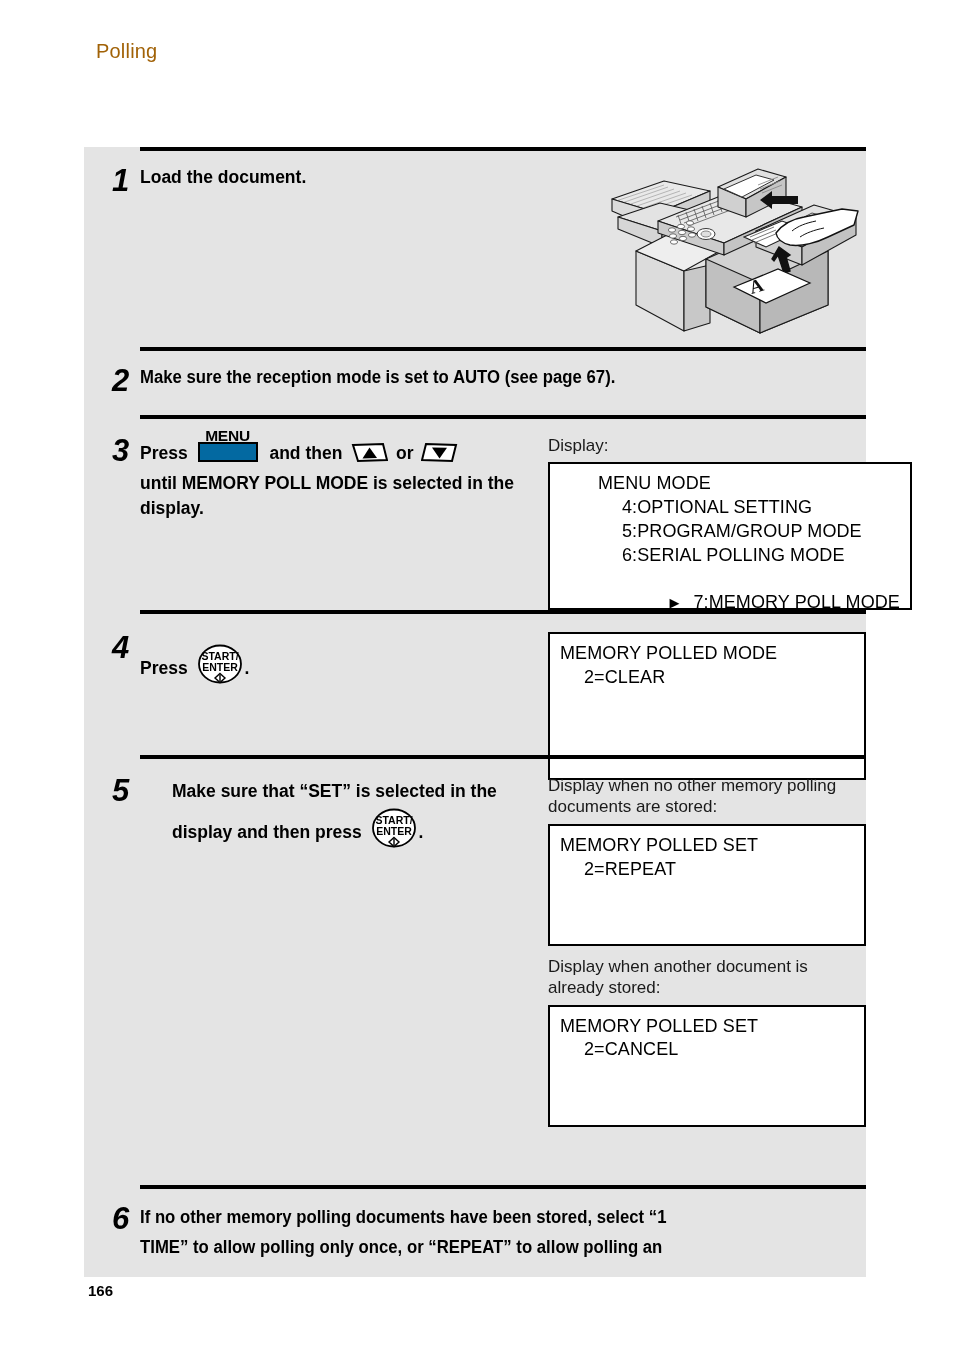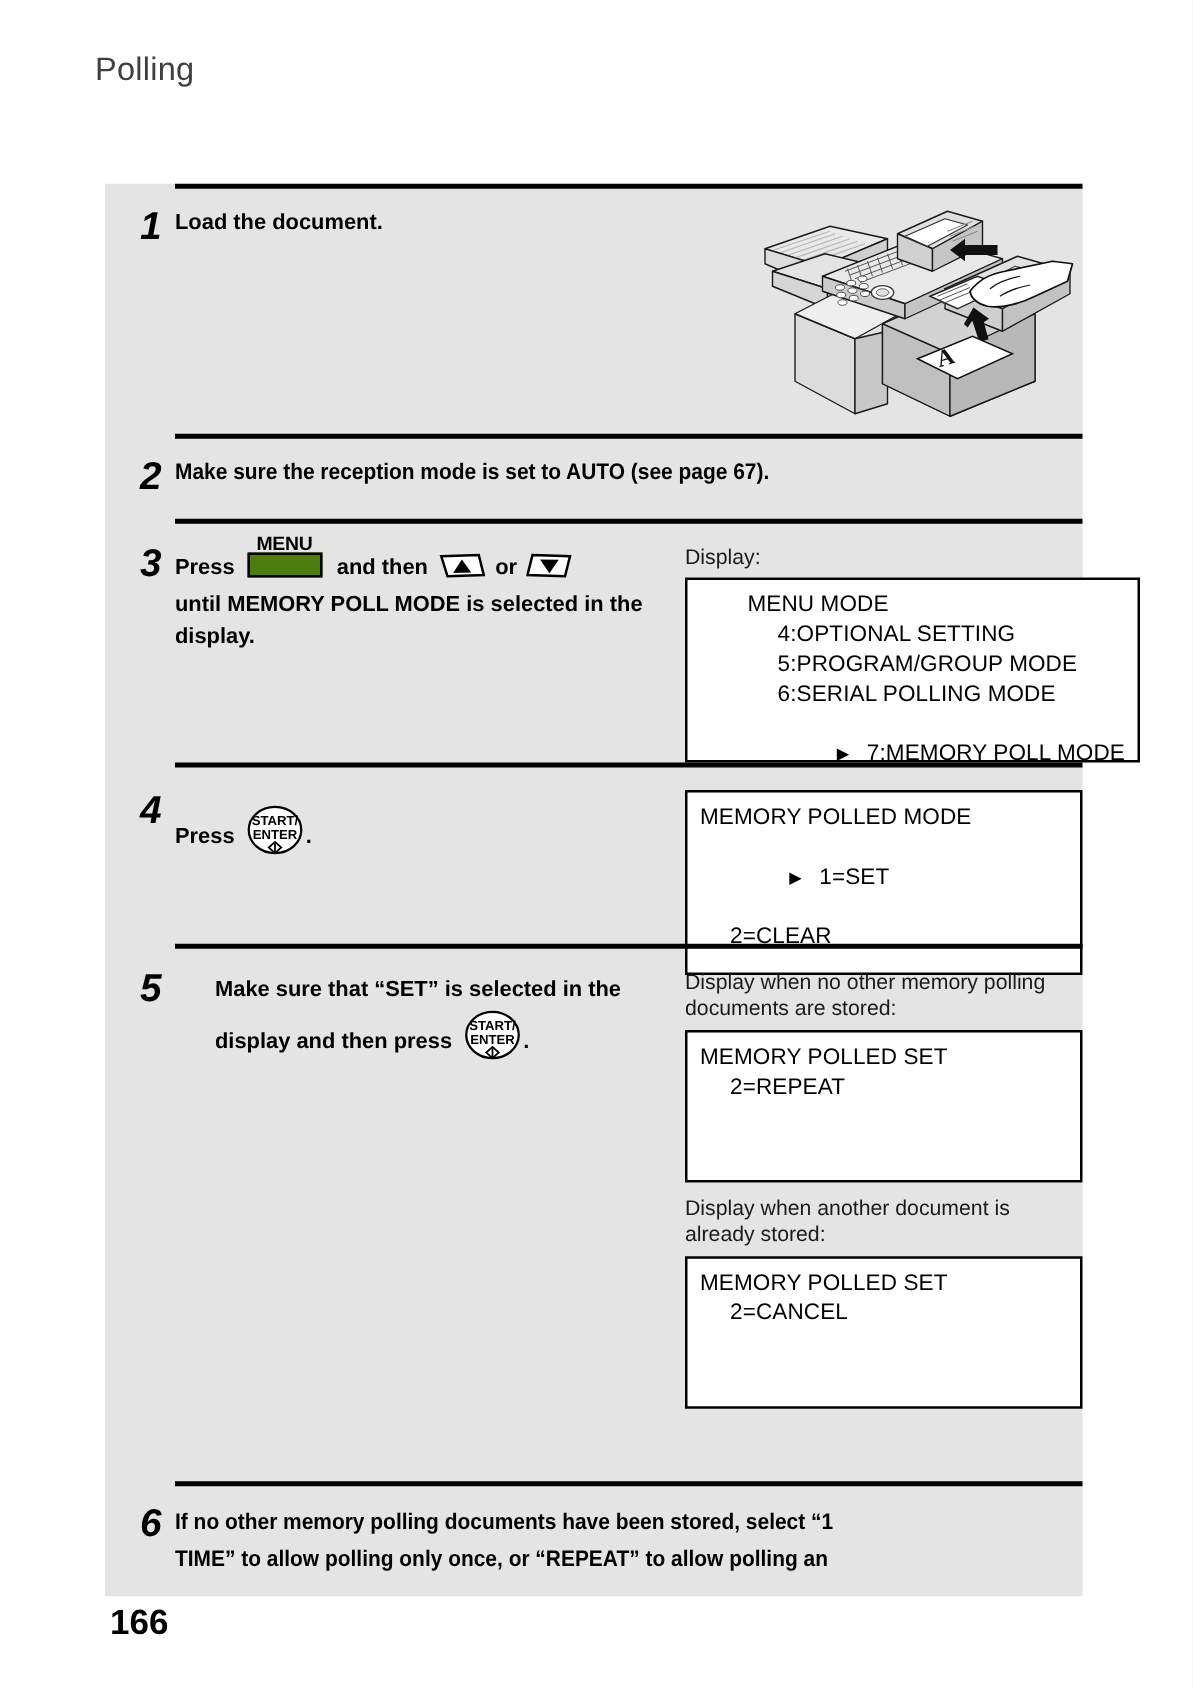--- a/index.html
+++ b/index.html
@@ -12,24 +12,24 @@
     height: 1352px;
     position: relative;
     font-family: "Liberation Sans", sans-serif;
     color: #000000;
     overflow: hidden;
   }
 
   
   #running-head {
     position: absolute;
-    left: 76px;
+    left: 96px;
     top: 40px;
-    font-size: 26px;
-    color: #404040;
+    font-size: 20px;
+    color: #a16207;
     letter-spacing: .2px;
   }
 
   
   #steps-panel {
     position: absolute;
     left: 84px;
     top: 147px;
     width: 782px;
     background: #e4e4e4;
@@ -134,21 +134,21 @@
     vertical-align: 1px;
   }
 
   
   .key-menu {
     display: inline-block;
     position: relative;
     width: 60px;
     height: 20px;
     border: 2px solid #000;
-    background: #4d7c0f;
+    background: #0369a1;
     vertical-align: -3px;
     margin: 0 7px 0 5px;
     box-sizing: border-box;
   }
   .key-menu .cap {
     position: absolute;
     left: 50%;
     transform: translateX(-50%);
     top: -19px;
     font-size: 15.5px;
@@ -174,21 +174,21 @@
     position: absolute;
     right: 0px;
     top: 8px;
   }
 
   
   #page-number {
     position: absolute;
     left: 88px;
     top: 1282px;
-    font-size: 28px;
+    font-size: 15px;
     font-weight: bold;
     color: #000;
   }
 </style>
 </head>
 <body>
 
 <div id="running-head">Polling</div>
 
 <div id="steps-panel">
@@ -366,23 +366,20 @@
                   <path d="M23,30.5 L23,37.5" stroke="#000" stroke-width="1.4"></path>
                 </g>
               </svg>
             </span><span>.</span>
           </div>
         </div>
 
         <div class="col-right">
           <div class="lcd" style="height:148px;">
             <div class="lcd-line">MEMORY POLLED MODE</div>
-            <div class="lcd-line marked">
-              <span class="ptr">▶</span><span>1=SET</span>
-            </div>
             <div class="lcd-line indent">2=CLEAR</div>
           </div>
         </div>
       </div>
     </div>
   </div>
 
   <div class="step" style="height:430px;">
     <div class="rule"></div>
     <div class="step-inner" style="padding-top:20px;">

